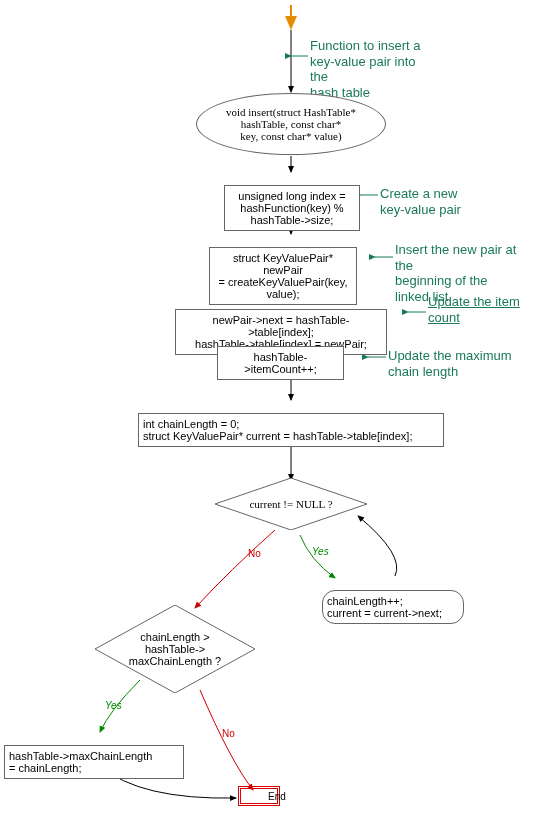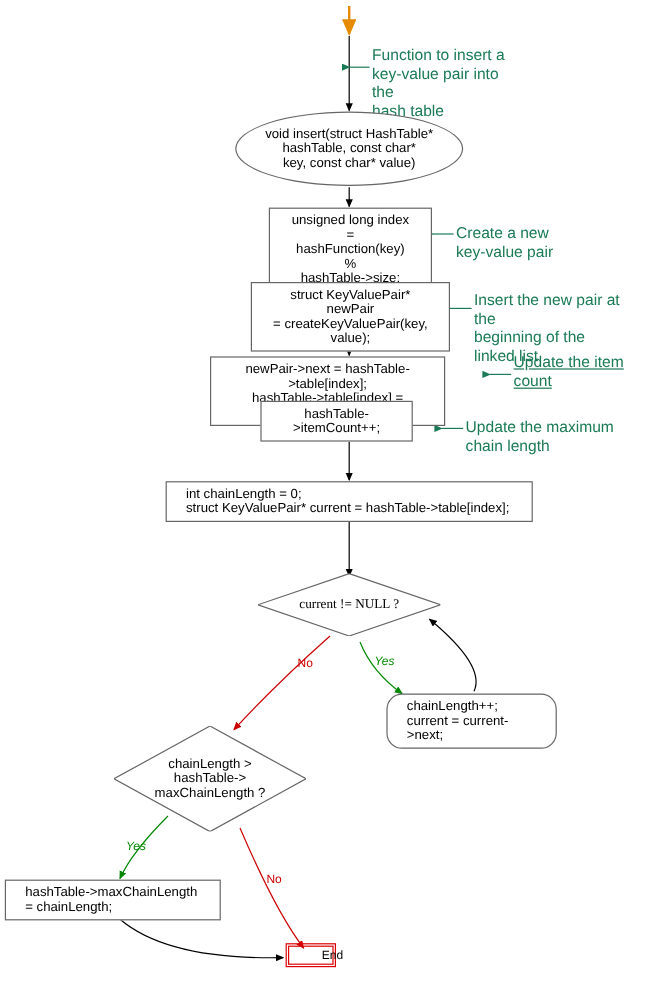--- a/index.html
+++ b/index.html
@@ -12,32 +12,34 @@
     height: 828px;
     position: relative;
   }
   .node {
     position: absolute;
     box-sizing: border-box;
   }
   .rect {
     border: 1px solid #666;
     background: #fff;
-    padding: 4px 16px;
+    padding: 4px 4px;
     text-align: center;
+    margin-top: 12px;
   }
   .ellipse {
     border: 1px solid #666;
     border-radius: 50%;
     background: #fff;
     text-align: center;
     display: flex;
     align-items: center;
     justify-content: center;
     padding: 6px;
+    font-family: Liberation Serif, serif;
   }
   .end-node {
     border: 3px double #d00;
     text-align: center;
     font-size: 10px;
     display: flex;
     align-items: center;
     justify-content: center;
   }
   .annot {
@@ -131,27 +133,27 @@
 hashTable, const char*
 key, const char* value)</span>
 </div>
 
 <div class="node rect" style="left:224px; top:173px; width:136px;">
   <span style="white-space:pre-line;">unsigned long index =
 hashFunction(key) %
 hashTable-&gt;size;</span>
 </div>
 
-<div class="node rect" style="left:209px; top:235px; width:166px;">
+<div class="node rect" style="left:209px; top:235px; width:148px;">
   <span style="white-space:pre-line;">struct KeyValuePair* newPair
 = createKeyValuePair(key,
 value);</span>
 </div>
 
-<div class="node rect" style="left:175px; top:297px; width:196px;">
+<div class="node rect" style="left:175px; top:297px; width:212px;">
   <span style="white-space:pre-line;">newPair-&gt;next = hashTable-&gt;table[index];
 hashTable-&gt;table[index] = newPair;</span>
 </div>
 
 <div class="node rect" style="left:217px; top:334px; width:127px;">
   <span>hashTable-&gt;itemCount++;</span>
 </div>
 
 <div class="node rect" style="left:138px; top:401px; width:306px; text-align:left;">
   <span style="white-space:pre-line;">int chainLength = 0;

